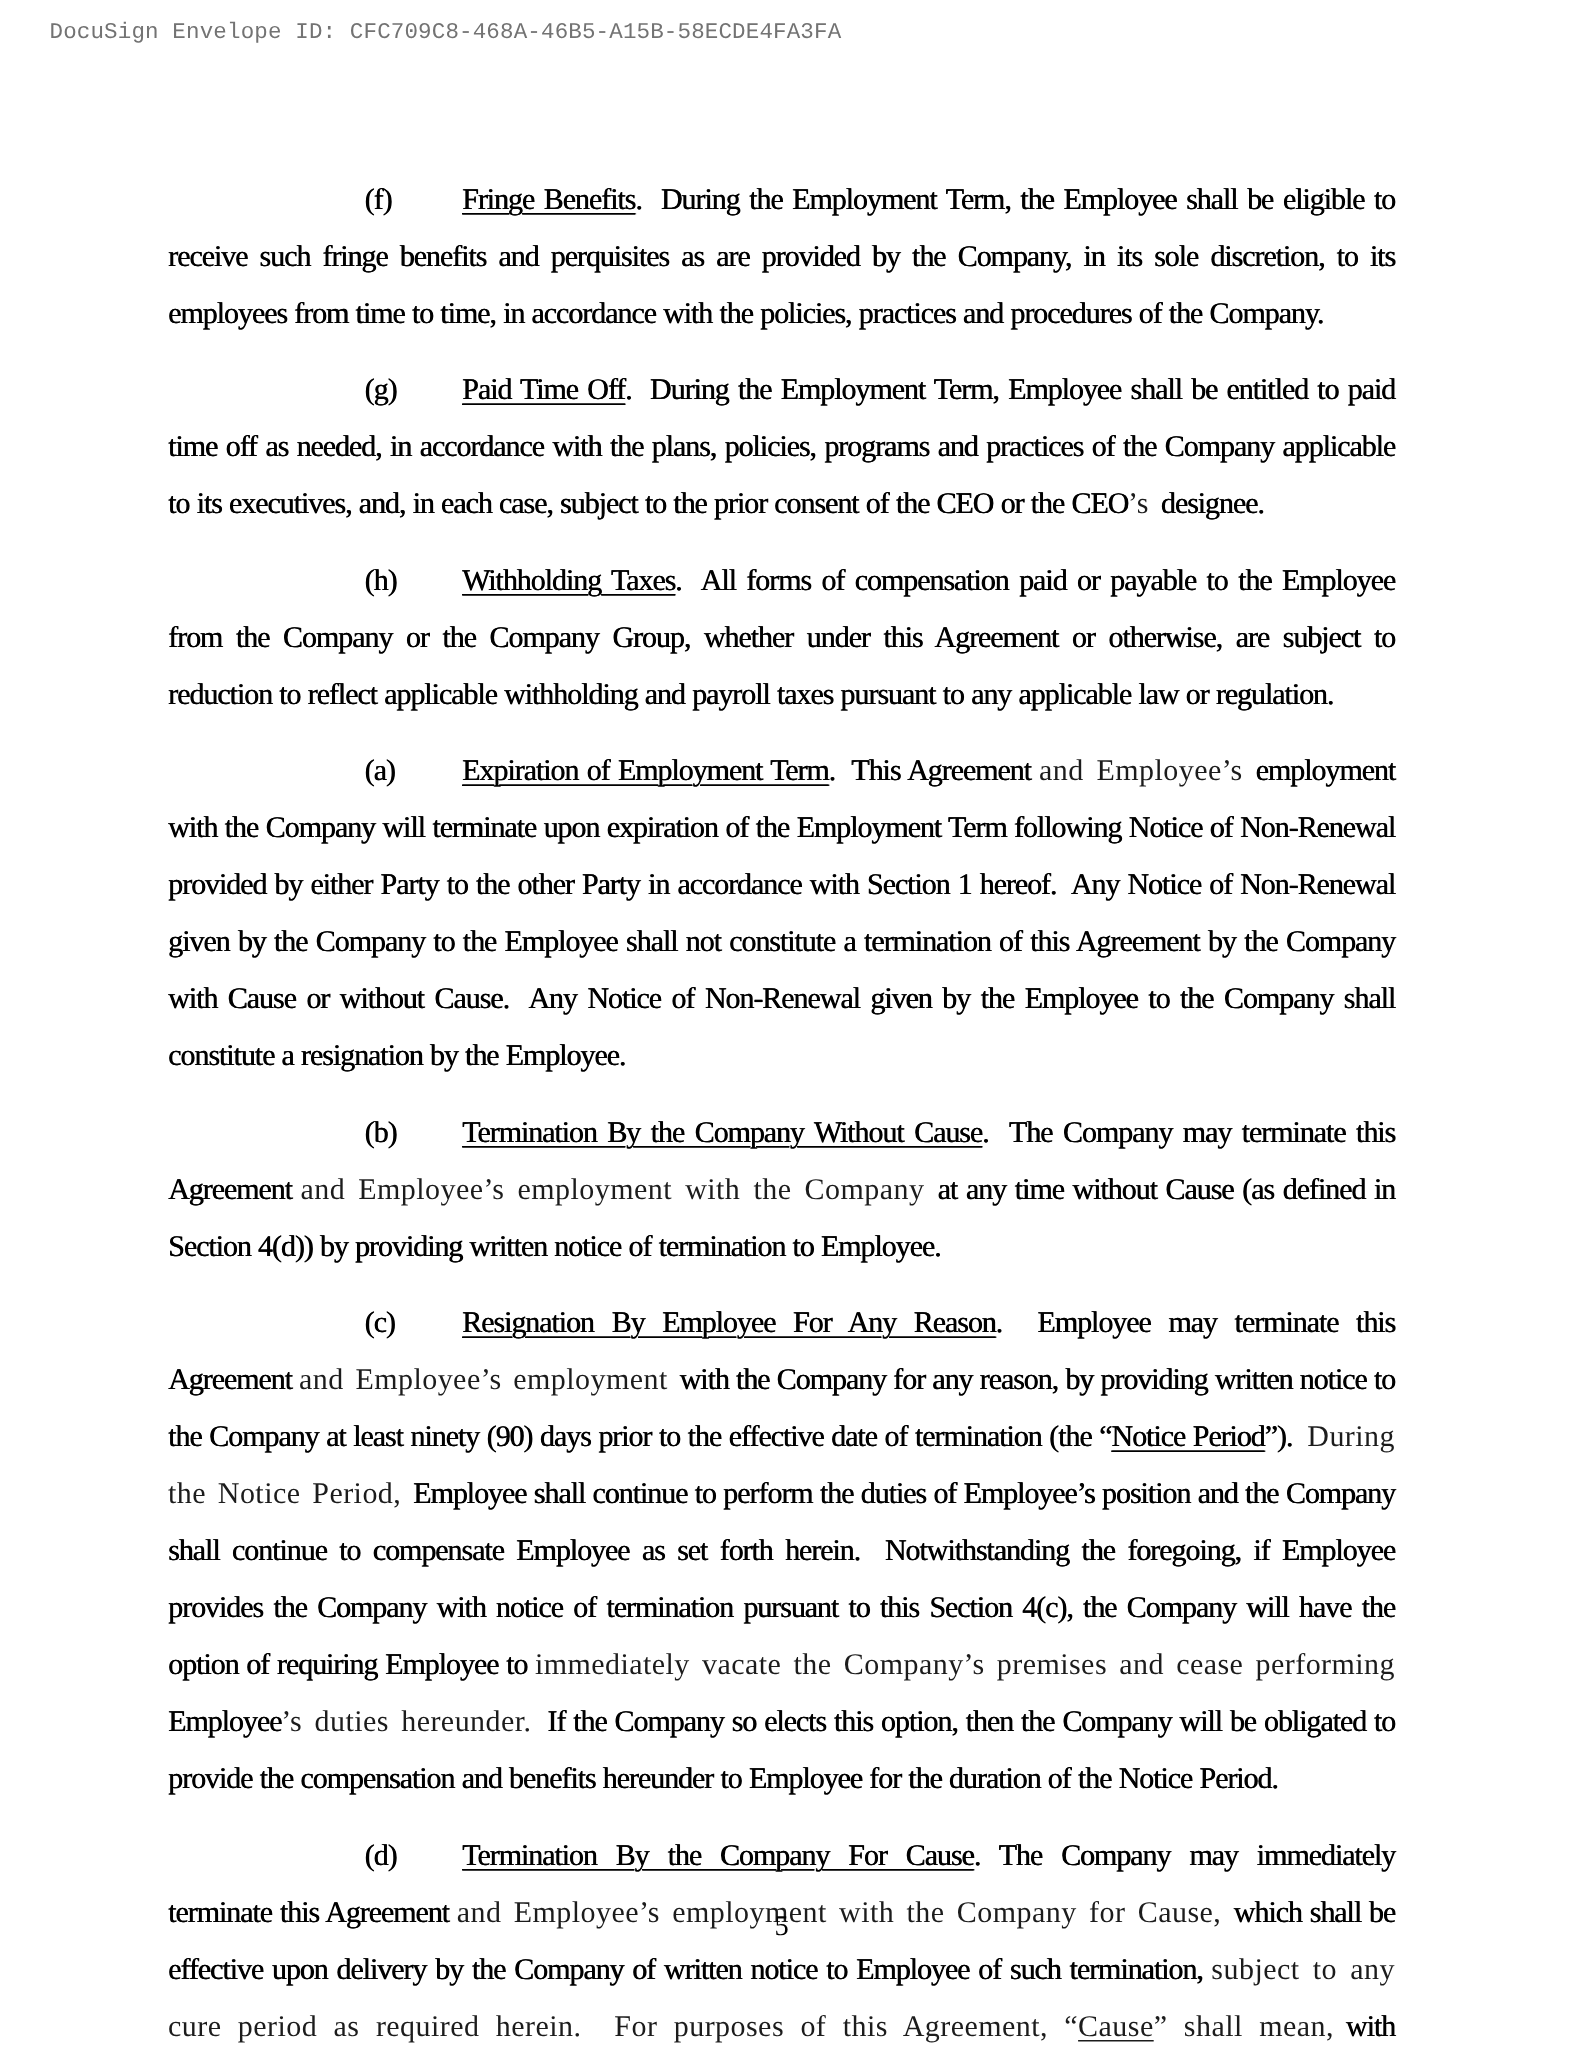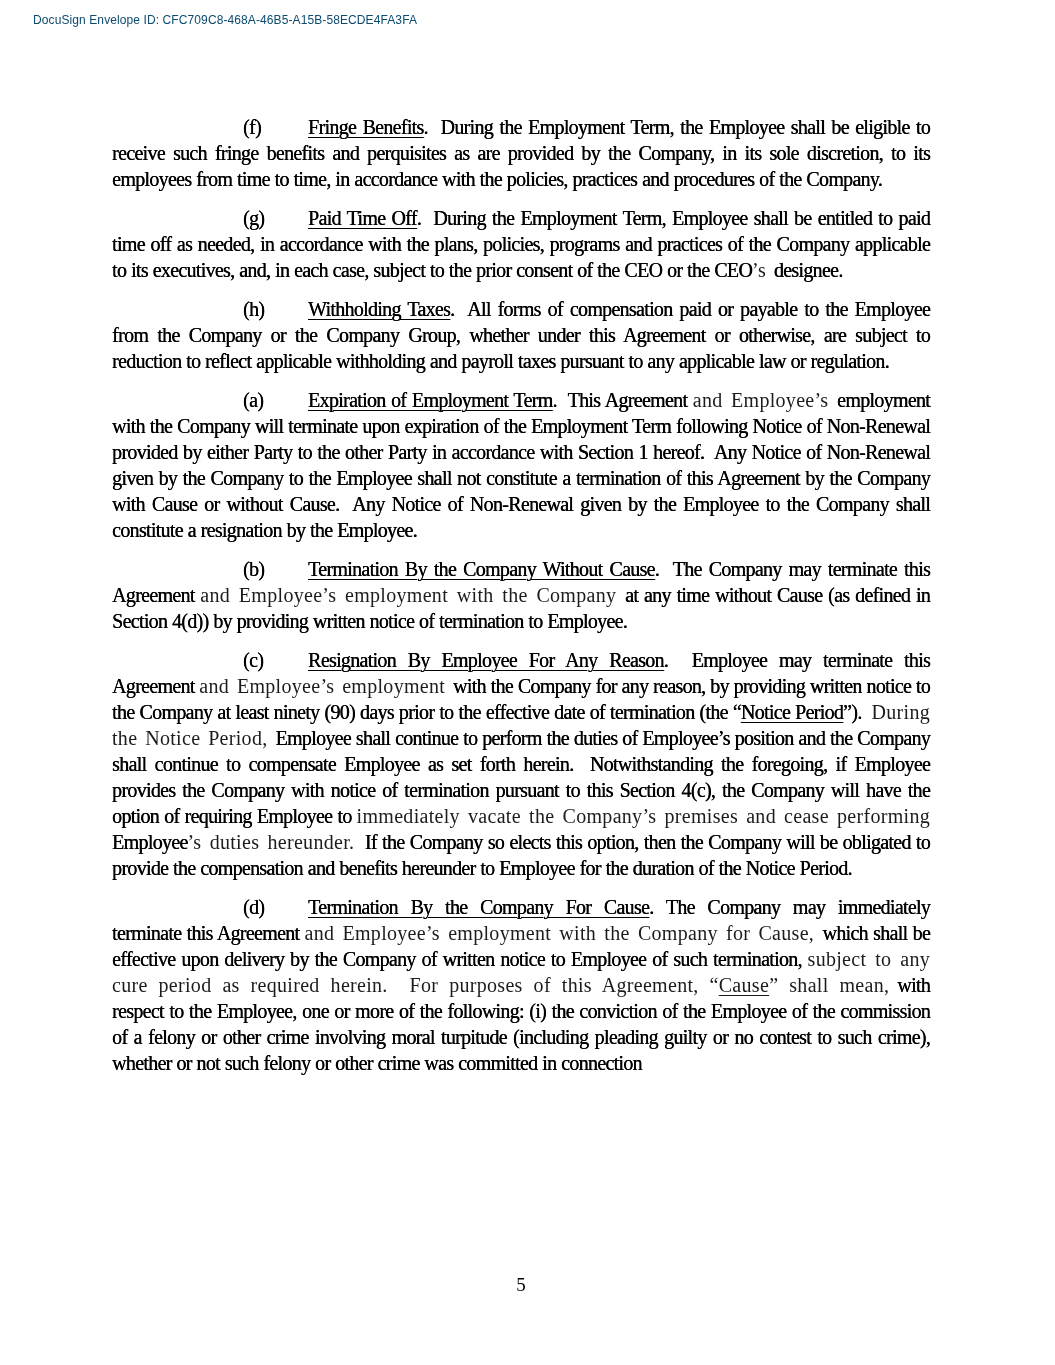--- a/index.html
+++ b/index.html
@@ -8,36 +8,36 @@
     height: 1365px;
     position: relative;
     background: #ffffff;
     font-family: "Liberation Serif", serif;
     overflow: hidden;
   }
   .envelope-header {
     position: absolute;
     left: 33px;
     top: 13px;
-    font-family: Liberation Sans, sans-serif;
-    font-size: 12px;
+    font-family: Liberation Mono, monospace;
+    font-size: 15px;
     letter-spacing: 0.1px;
-    color: #0c4a6e;
+    color: #737373;
     white-space: nowrap;
   }
   .doc-body {
     position: absolute;
     left: 112px;
     top: 114px;
     width: 818px;
   }
   .para {
     margin: 0 0 13px 0;
     font-size: 20px;
-    line-height: 26px;
+    line-height: 38px;
     text-align: justify;
     color: #000000;
   }
   .tab { display: inline-block; height: 1px; }
   .tab-letter { width: 131px; }
   .tab-num { width: 60px; }
   .labelbox { display: inline-block; }
   .labelbox-letter { width: 65px; }
   .labelbox-num { width: 80px; }
   

